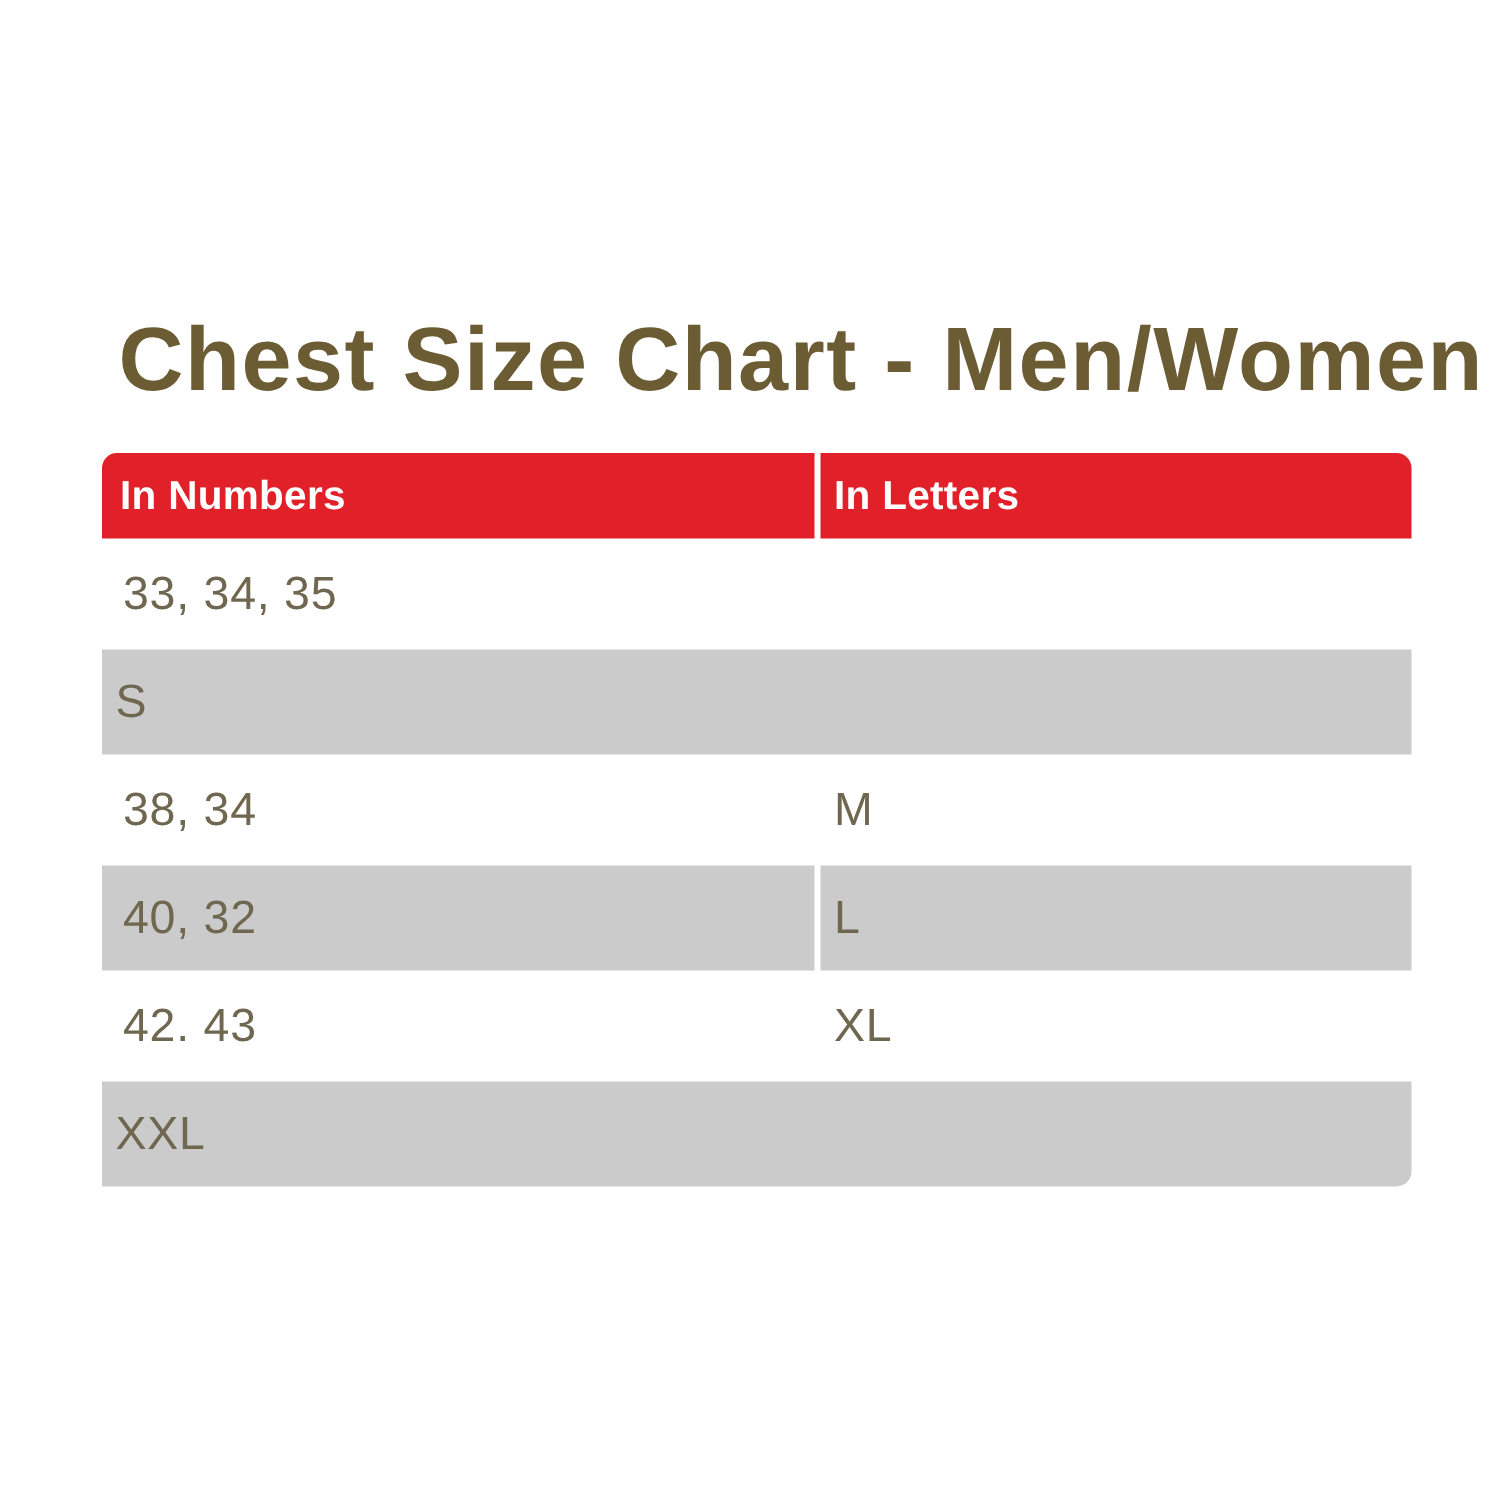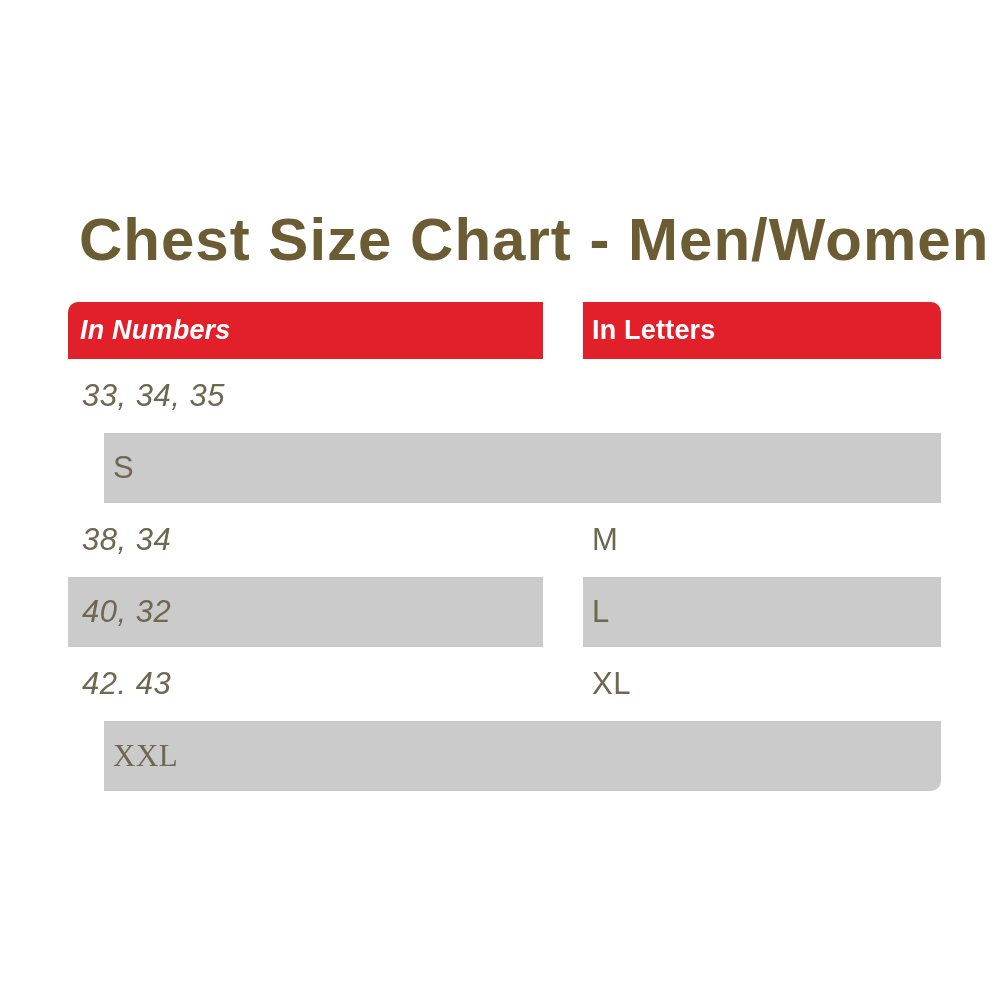--- a/index.html
+++ b/index.html
@@ -42,44 +42,42 @@
     align-items: center;
     box-sizing: border-box;
     font-size: 31px;
     letter-spacing: 0.5px;
     color: var(--row-text, #6f674f);
     background: transparent;
   }
   .cell.c1 {
     width: 475px;
     padding-left: 14px;
-    font-style: italic;
   }
   .cell.c2 {
     flex: 1;
     padding-left: 9px;
-    margin-left: 36px;
   }
   .t-row.gray .cell {
     background: var(--row-alt-bg, #cbcbcb);
   }
   .t-row.header {
     height: 57px;
   }
   .t-row.header .cell {
     background: var(--header-bg, #e2202a);
     color: var(--header-text, #ffffff);
     font-weight: bold;
     font-size: 27px;
     letter-spacing: 0.2px;
   }
   .t-row.header .c1 { border-radius: 10px 0 0 0; padding-left: 12px; }
   .t-row.header .c2 { border-radius: 0 10px 0 0; }
   .t-row.last .c1 { border-radius: 0 0 0 10px; }
-  .t-row.last .c2 { border-radius: 0 0 10px 0; font-family: Liberation Serif, serif; }
+  .t-row.last .c2 { border-radius: 0 0 10px 0; }
 </style>
 </head>
 <body>
 
 <div class="page-title">Chest Size Chart - Men/Women</div>
 
 <div class="size-table">
   <div class="t-row header">
     <div class="cell c1">In Numbers</div>
     <div class="cell c2">In Letters</div>

